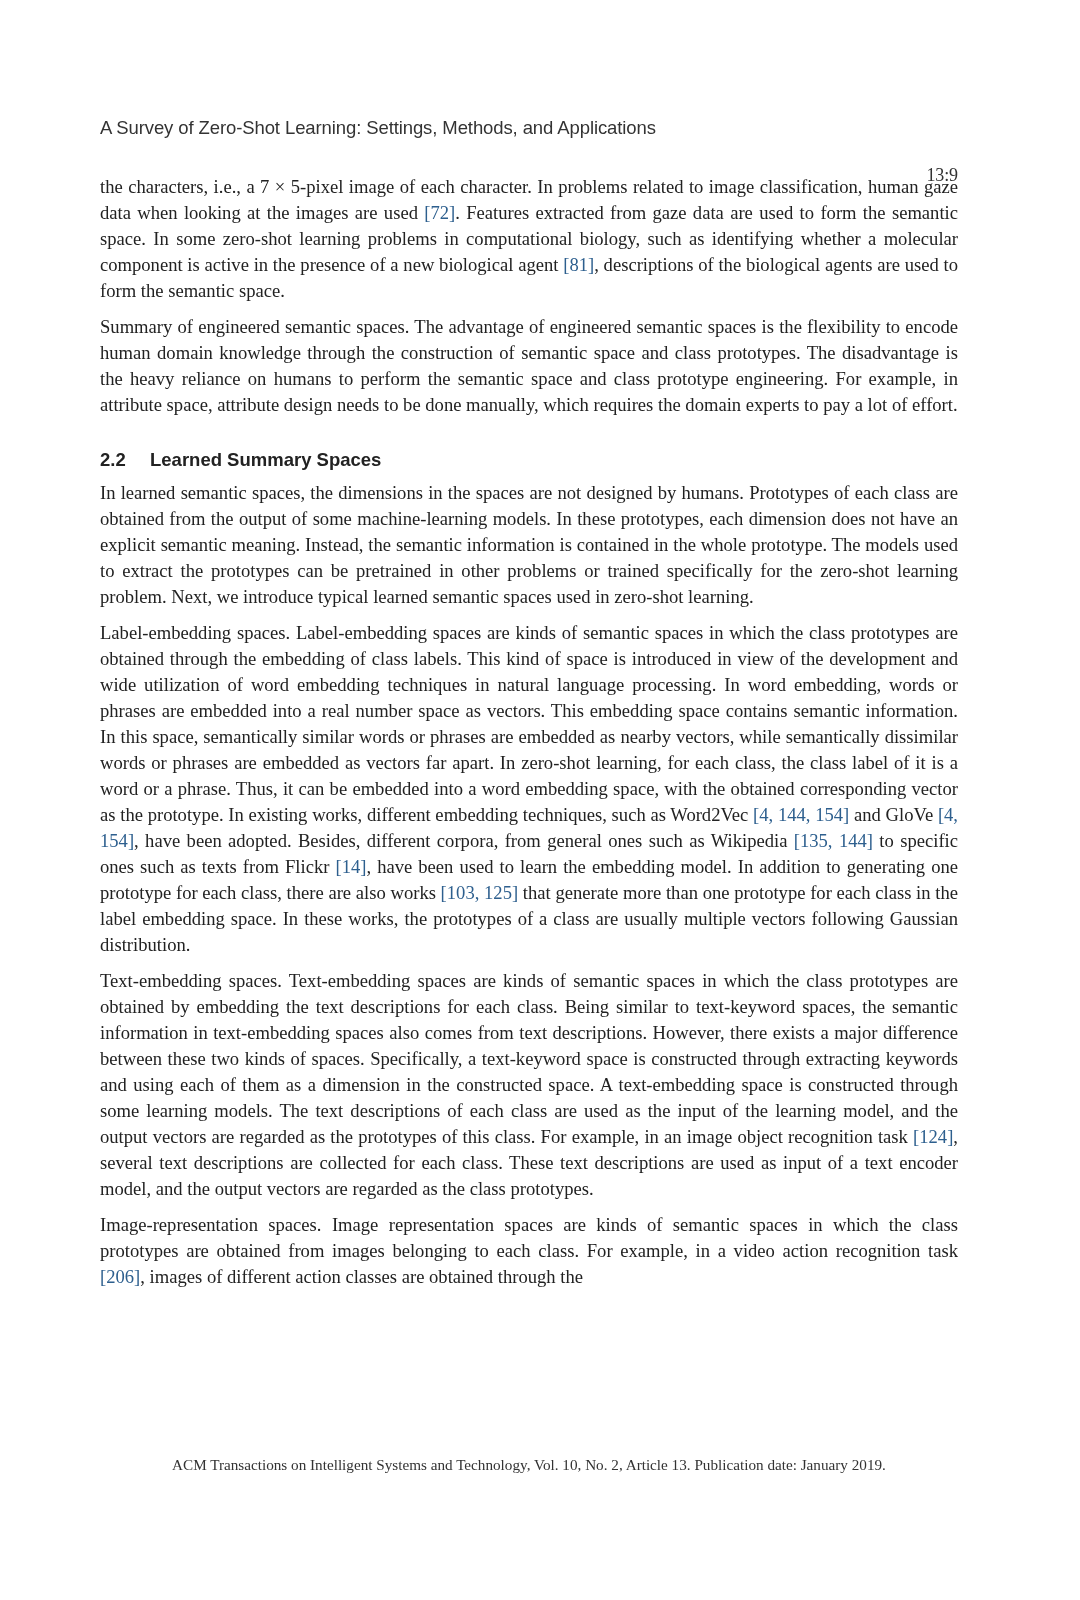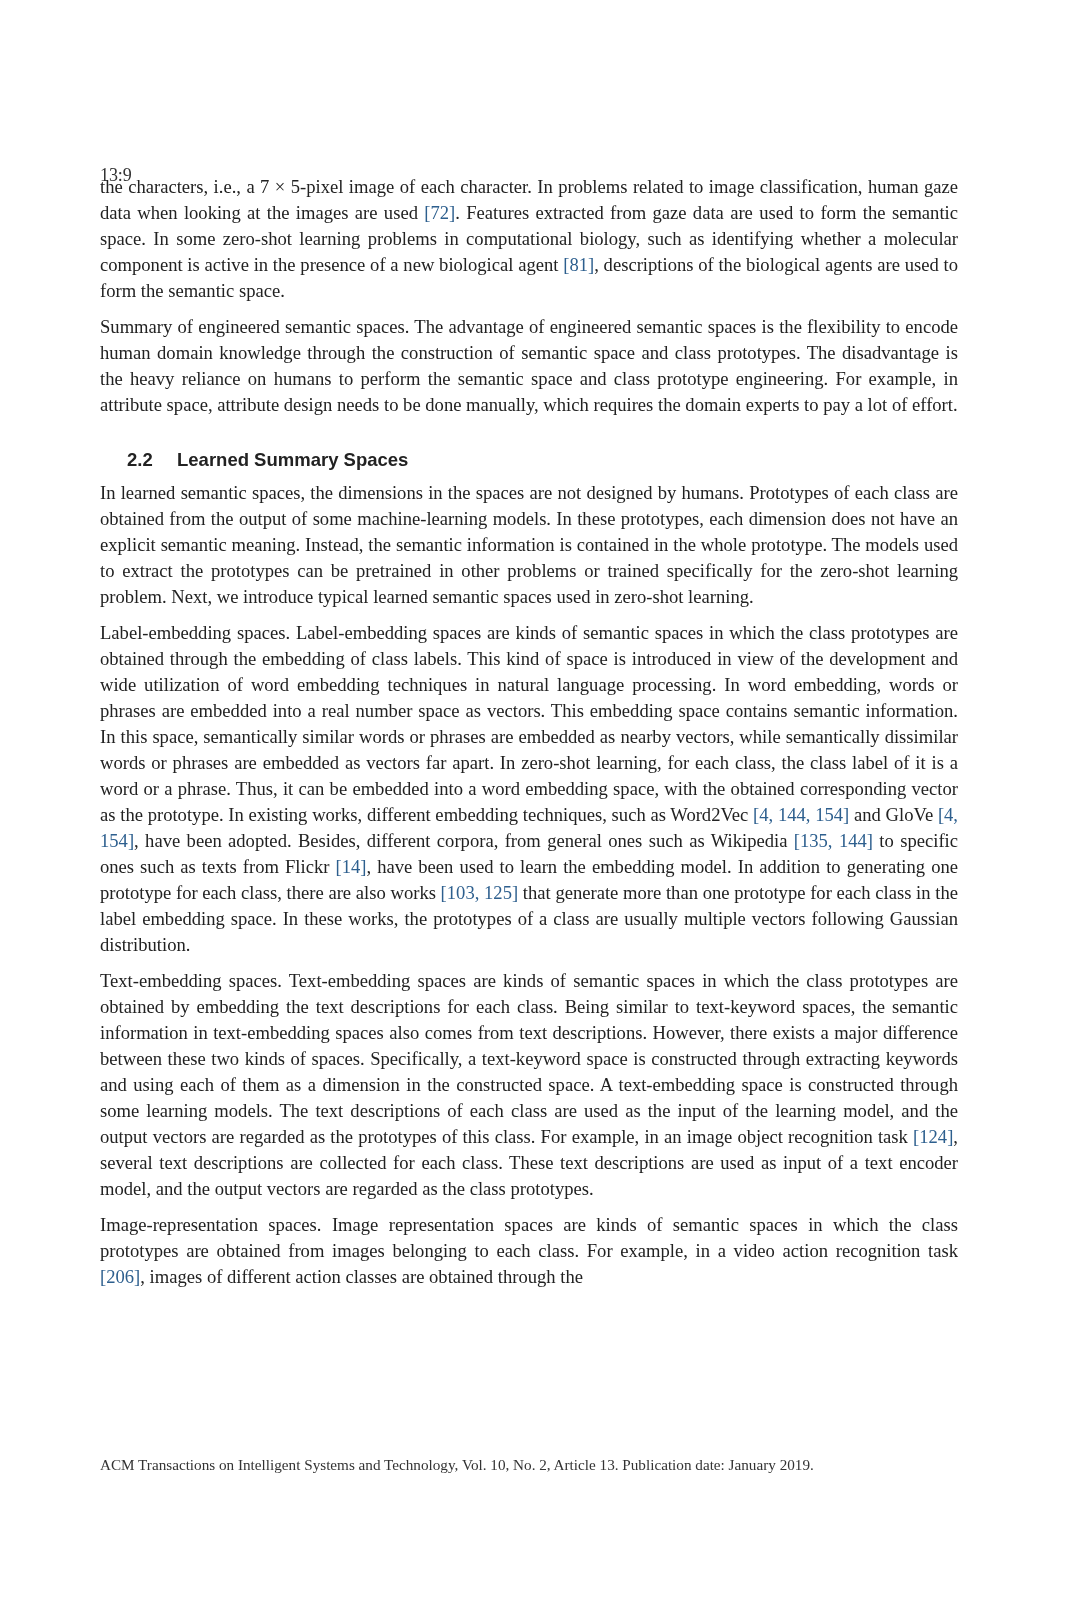--- a/index.html
+++ b/index.html
@@ -62,38 +62,38 @@
     font-family: "Liberation Sans", "DejaVu Sans", sans-serif;
     font-weight: bold;
     font-size: 18.5px;
     margin: 30px 0 8px 0;
     line-height: 24px;
     color: #222222;
   }
   .section-heading .num {
     display: inline-block;
     width: 50px;
-    margin-left: 27px;
   }
   .footer {
     position: absolute;
     top: 1456px;
     left: 0;
     width: 858px;
-    text-align: left;
+    text-align: center;
     font-size: 15.2px;
     color: #333333;
   }
 </style>
 </head>
 <body>
 
 <div class="page">
 
   <div class="running-head">
+    <span>A Survey of Zero-Shot Learning: Settings, Methods, and Applications</span>
     <span class="page-no">13:9</span>
   </div>
 
   <div class="body-text">
     <p><span>the characters, i.e., a 7 × 5-pixel image of each character. In problems related to image classification, human gaze data when looking at the images are used </span><a class="cite">[72]</a><span>. Features extracted from gaze data are used to form the semantic space. In some zero-shot learning problems in computational biology, such as identifying whether a molecular component is active in the presence of a new biological agent </span><a class="cite">[81]</a><span>, descriptions of the biological agents are used to form the semantic space.</span></p>
     <p><span class="run-in">Summary of engineered semantic spaces.</span><span> The advantage of engineered semantic spaces is the flexibility to encode human domain knowledge through the construction of semantic space and class prototypes. The disadvantage is the heavy reliance on humans to perform the semantic space and class prototype engineering. For example, in attribute space, attribute design needs to be done manually, which requires the domain experts to pay a lot of effort.</span></p>
 
     <h3 class="section-heading">
       <span class="num">2.2</span><span>Learned Summary Spaces</span>
     </h3>

